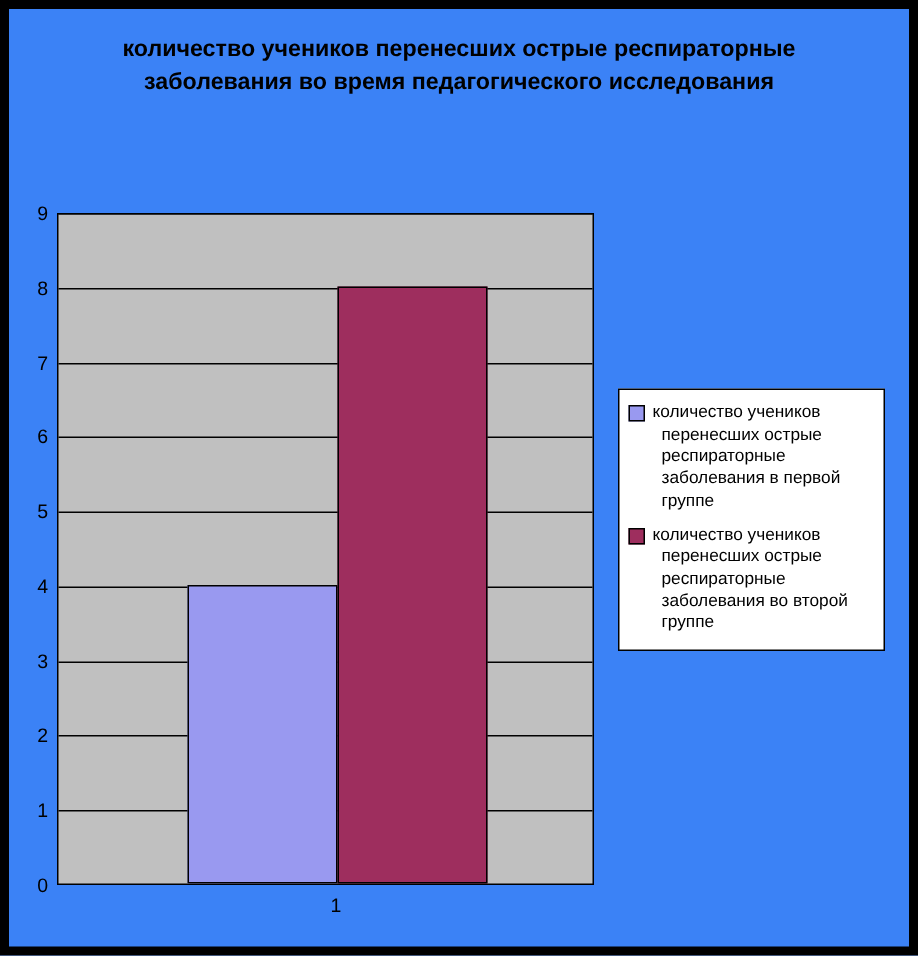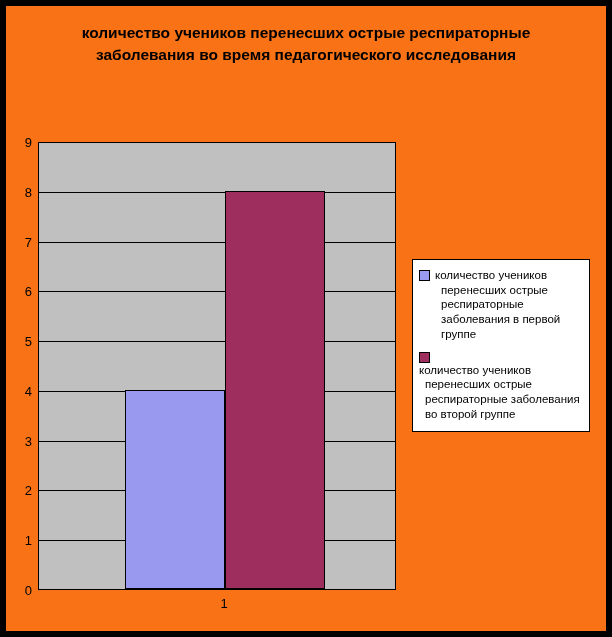--- a/index.html
+++ b/index.html
@@ -14,21 +14,21 @@
     overflow: hidden;
   }
   #chart-frame {
     position: absolute;
     left: 0;
     top: 0;
     width: 612px;
     height: 637px;
     box-sizing: border-box;
     border: 6px solid #000000;
-    background: #f97316;
+    background: #3b82f6;
     padding-left: 38px;
   }
   #chart-title {
     position: absolute;
     left: 40px;
     top: 16px;
     width: 520px;
     text-align: center;
     font-size: 15.5px;
     font-weight: bold;
@@ -102,21 +102,20 @@
     box-sizing: border-box;
     padding: 8px 6px 10px 6px;
   }
   .legend-entry {
     display: flex;
     align-items: flex-start;
     margin-bottom: 8px;
   }
   .legend-entry:last-child {
     margin-bottom: 0;
-    flex-direction: column;
   }
   .legend-swatch {
     flex: 0 0 auto;
     width: 11px;
     height: 11px;
     border: 1px solid #000000;
     box-sizing: border-box;
     margin-top: 2px;
     margin-right: 5px;
   }

